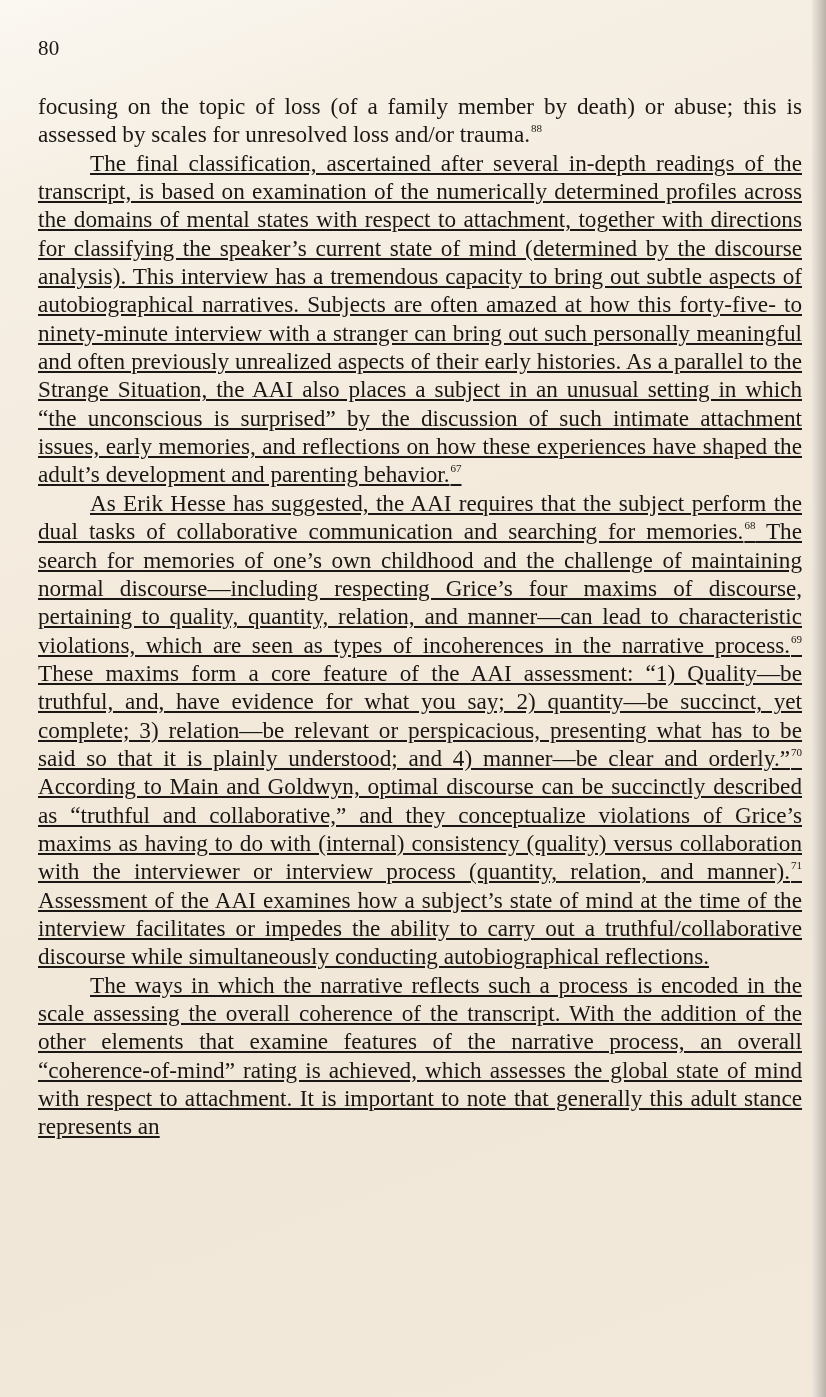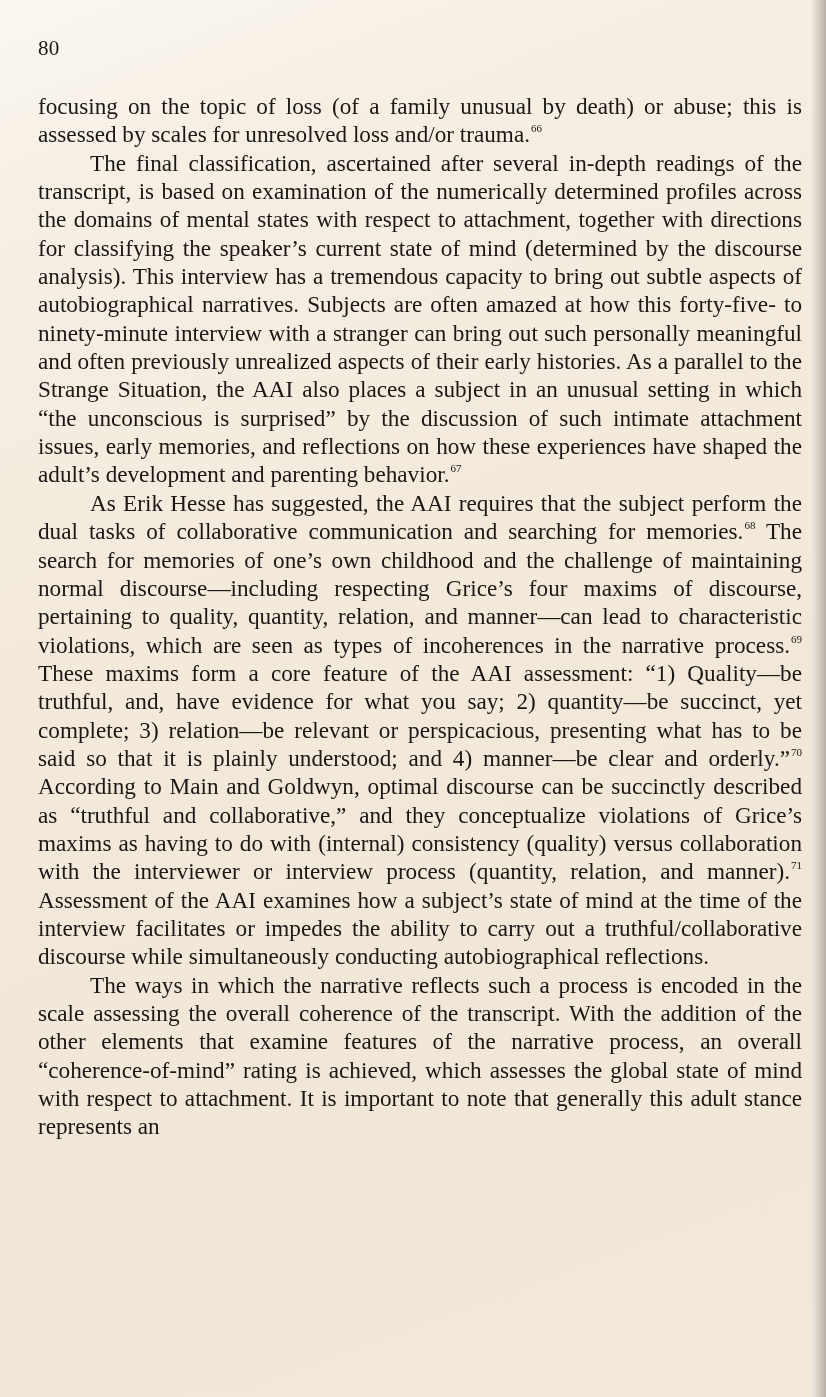--- a/index.html
+++ b/index.html
@@ -61,37 +61,38 @@
       line-height: 28.35px;
       text-align: justify;
       hyphens: manual;
     }
     .para {
       margin: 0;
       text-indent: 0;
     }
     .para.indent {
       text-indent: 52px;
+      text-decoration: underline;
     }
     sup.fn {
       font-size: 11px;
       vertical-align: 10px;
       line-height: 0;
       margin-left: 1px;
     }
   </style>
 </head>
 <body>
 
 <div class="page">
   <div class="header">
     <span class="page-number">80</span>
   </div>
 
   <div class="body-text" id="body-text">
 
-  <p class="para"><span>focusing on the topic of loss (of a family unusual by death) or abuse; this is assessed by scales for unresolved loss and/or trauma.</span><sup class="fn">66</sup></p>
+  <p class="para"><span>focusing on the topic of loss (of a family member by death) or abuse; this is assessed by scales for unresolved loss and/or trauma.</span><sup class="fn">88</sup></p>
       <p class="para indent"><span>The final classification, ascertained after several in-depth readings of the transcript, is based on examination of the numerically determined profiles across the domains of mental states with respect to attachment, together with directions for classifying the speaker’s current state of mind (determined by the discourse analysis). This interview has a tremendous capacity to bring out subtle aspects of autobiographical narratives. Subjects are often amazed at how this forty-five- to ninety-minute interview with a stranger can bring out such personally meaningful and often previously unrealized aspects of their early histories. As a parallel to the Strange Situation, the AAI also places a subject in an unusual setting in which “the unconscious is surprised” by the discussion of such intimate attachment issues, early memories, and reflections on how these experiences have shaped the adult’s development and parenting behavior.</span><sup class="fn">67</sup></p>
       <p class="para indent"><span>As Erik Hesse has suggested, the AAI requires that the subject perform the dual tasks of collaborative communication and searching for memories.</span><sup class="fn">68</sup><span> The search for memories of one’s own childhood and the challenge of maintaining normal discourse—including respecting Grice’s four maxims of discourse, pertaining to quality, quantity, relation, and manner—can lead to characteristic violations, which are seen as types of incoherences in the narrative process.</span><sup class="fn">69</sup><span> These maxims form a core feature of the AAI assessment: “1) Quality—be truthful, and, have evidence for what you say; 2) quantity—be succinct, yet complete; 3) relation—be relevant or perspicacious, presenting what has to be said so that it is plainly understood; and 4) manner—be clear and orderly.”</span><sup class="fn">70</sup><span> According to Main and Goldwyn, optimal discourse can be succinctly described as “truthful and collaborative,” and they conceptualize violations of Grice’s maxims as having to do with (internal) consistency (quality) versus collaboration with the interviewer or interview process (quantity, relation, and manner).</span><sup class="fn">71</sup><span> Assessment of the AAI examines how a subject’s state of mind at the time of the interview facilitates or impedes the ability to carry out a truthful/collaborative discourse while simultaneously conducting autobiographical reflections.</span></p>
       <p class="para indent"><span>The ways in which the narrative reflects such a process is encoded in the scale assessing the overall coherence of the transcript. With the addition of the other elements that examine features of the narrative process, an overall “coherence-of-mind” rating is achieved, which assesses the global state of mind with respect to attachment. It is important to note that generally this adult stance represents an</span></p>
     </div>
 </div>
 <div class="page-edge"></div>
 
 </body></html>

